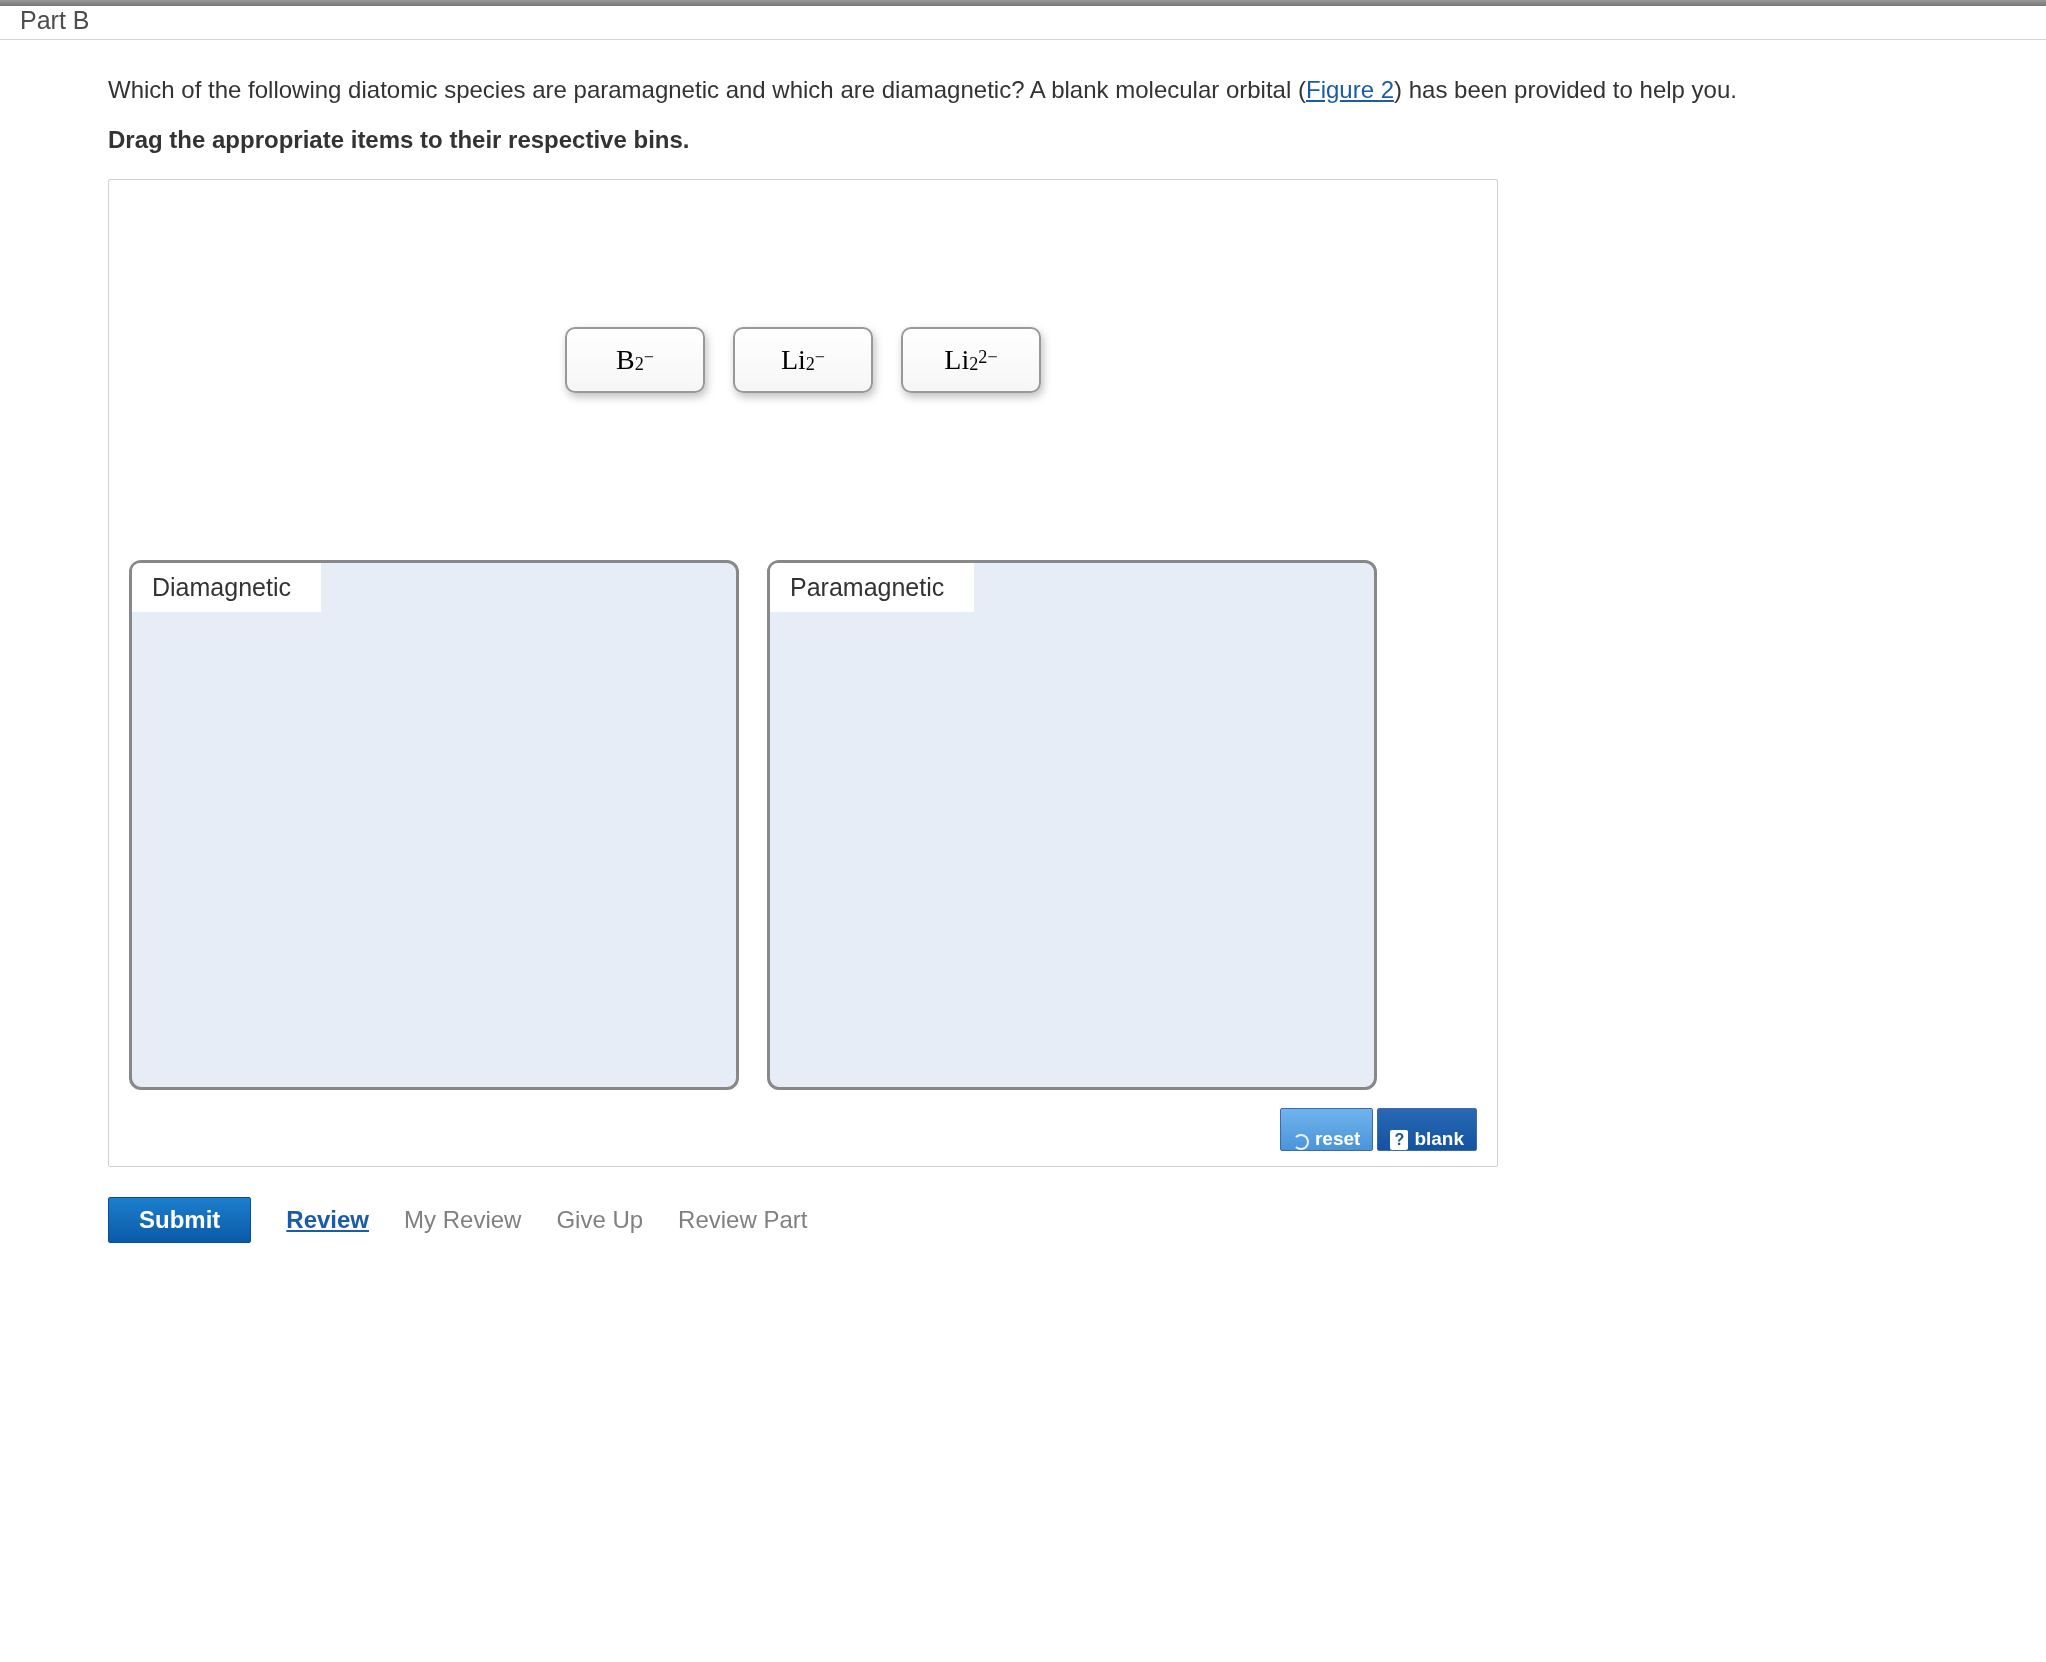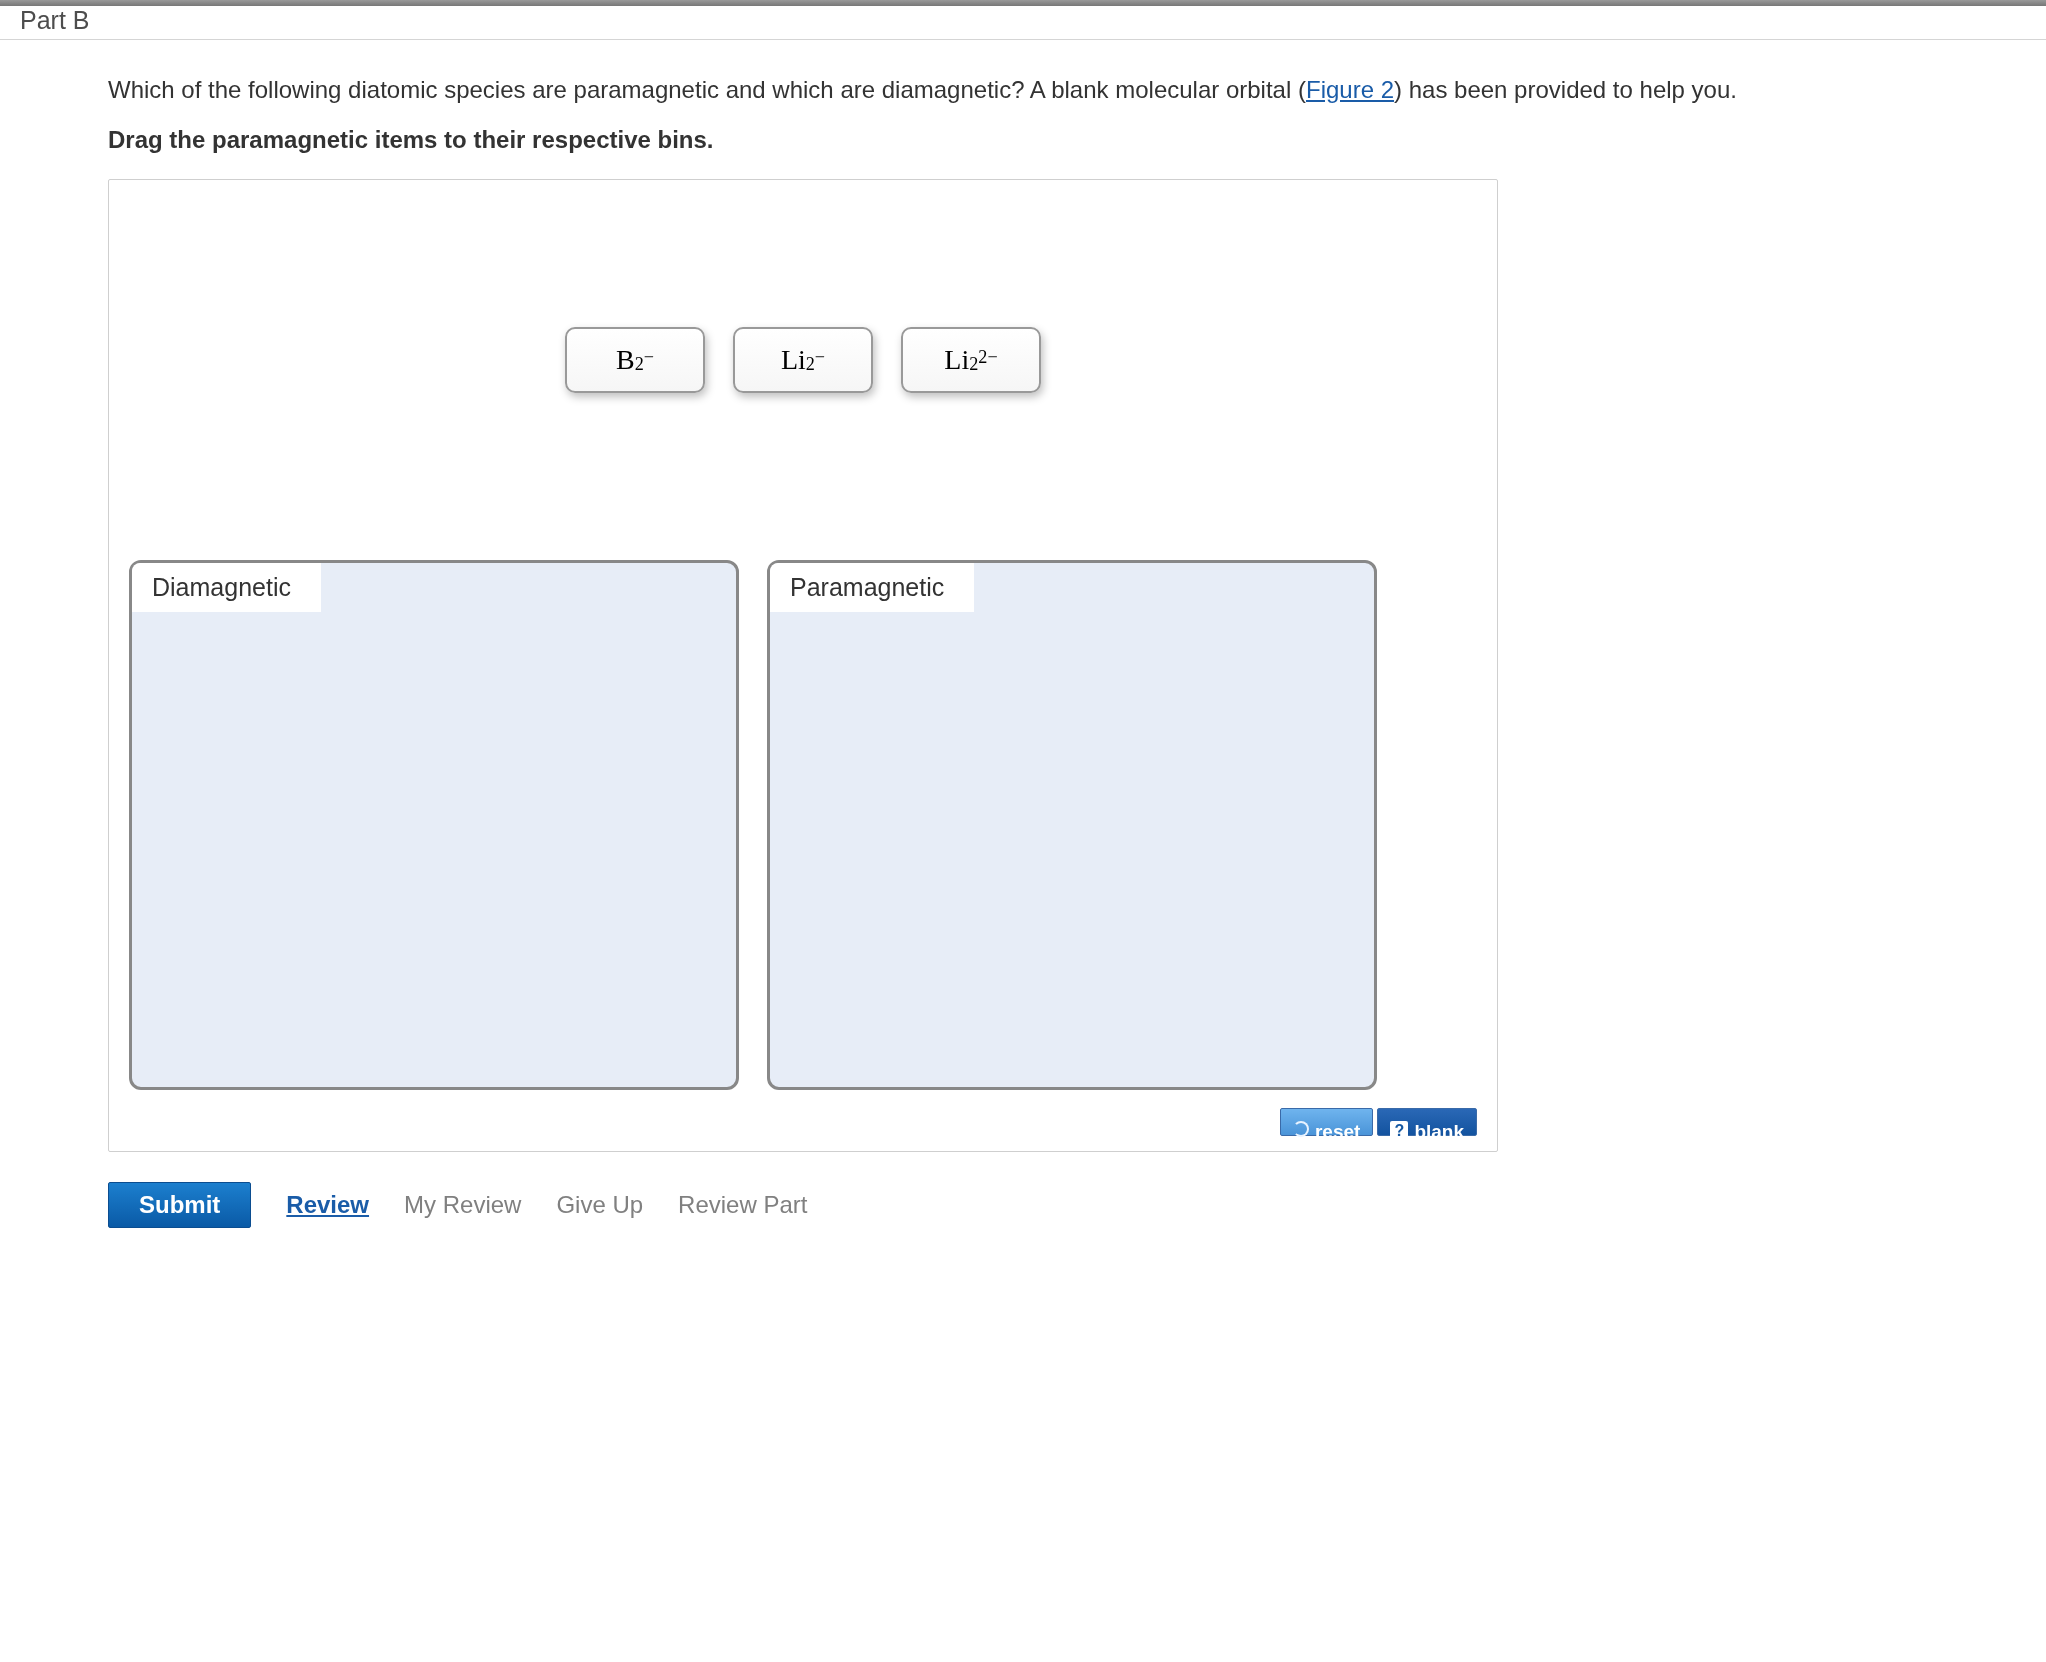--- a/index.html
+++ b/index.html
@@ -100,29 +100,29 @@
       color: #333;
       border-radius: 8px 0 0 0;
     }
     .reset-help-row {
       display: flex;
       justify-content: flex-end;
       gap: 4px;
       margin-top: 18px;
     }
     .reset-btn, .help-btn {
-      height: 28px;
+      height: 43px;
       border: 1px solid #3a6aa8;
       font-family: Arial, sans-serif;
       font-weight: bold;
       font-size: 19px;
       color: #fff;
       display: flex;
-      align-items: flex-start;
-      padding: 12px 12px;
+      align-items: flex-end;
+      padding: 0 12px;
       cursor: pointer;
       border-radius: 2px;
     }
     .reset-btn {
       background: linear-gradient(to bottom, #6fb4ee 0%, #4a94d8 100%);
       gap: 6px;
     }
     .reset-btn .reset-icon {
       display: inline-block;
       width: 16px;
@@ -187,21 +187,21 @@
   <span>Part B</span>
 </div>
 
 <div class="content">
 
   <div class="question-text">
     <span>Which of the following diatomic species are paramagnetic and which are diamagnetic? A blank molecular orbital</span>
     <span>(</span><a href="#">Figure 2</a><span>) has been provided to help you.</span>
   </div>
 
-  <div class="instruction">Drag the paramagnetic items to their respective bins.</div>
+  <div class="instruction">Drag the appropriate items to their respective bins.</div>
 
   <div class="drag-container">
 
     <div class="items-area">
       <div class="drag-item">
         <span>B</span>
           <sub>2</sub>
           <sup>−</sup>
       </div>
       <div class="drag-item">

